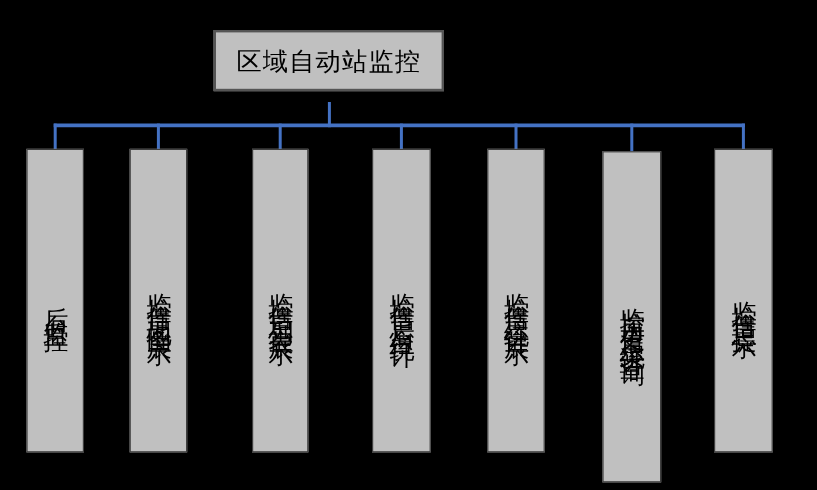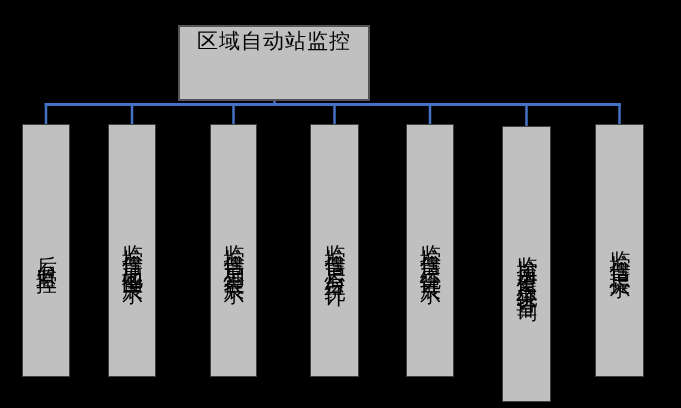--- a/index.html
+++ b/index.html
@@ -14,25 +14,25 @@
   .canvas{
     position:relative;
     width:681px;height:408px;
     background:var(--background);
     overflow:hidden;
     font-family:"Liberation Serif","DejaVu Serif",serif;
   }
   .connector-svg{position:absolute;left:0;top:0;width:681px;height:408px;}
   .connector{stroke:var(--connector);}
   .root-box{
-    position:absolute;left:178px;top:25px;width:192px;height:76px;
+    position:absolute;left:178px;top:25px;width:192px;height:51px;
     background:var(--box-fill);
     border:2px solid var(--root-border);
     box-sizing:border-box;
-    display:flex;justify-content:center;font-family:Liberation Serif, serif;
+    display:flex;align-items:center;justify-content:center;font-family:Liberation Serif, serif;
   }
   .root-label{
     font-size:21px;letter-spacing:1px;color:var(--text);white-space:nowrap;
   }
   .child-box{
     position:absolute;top:124px;height:253px;
     background:var(--box-fill);
     border:1px solid var(--box-border);
     box-sizing:border-box;
     display:flex;align-items:center;justify-content:center;

